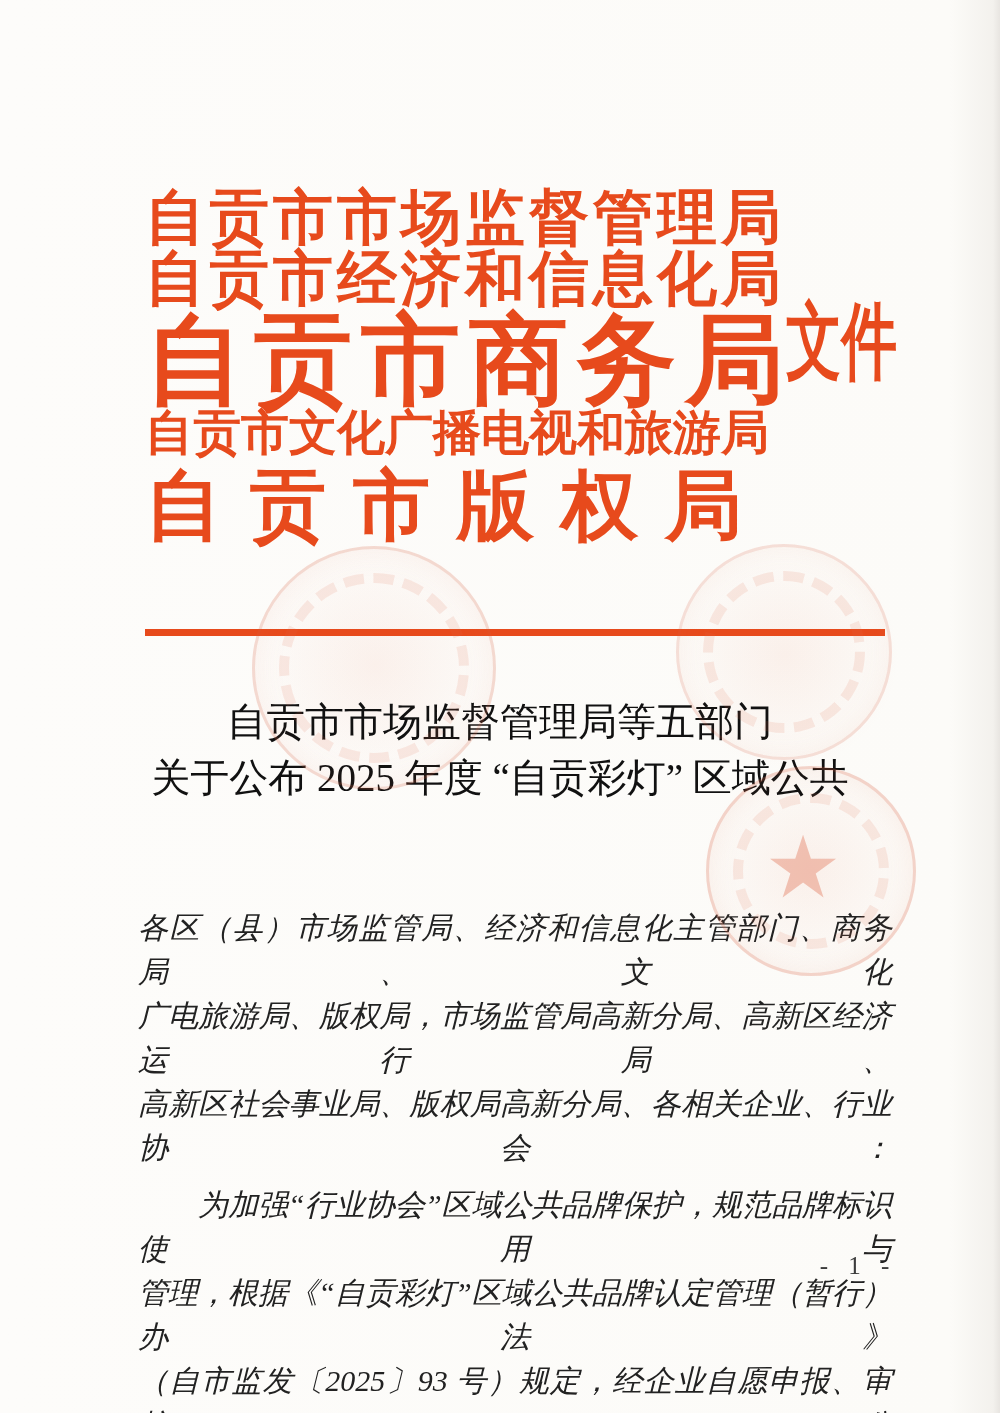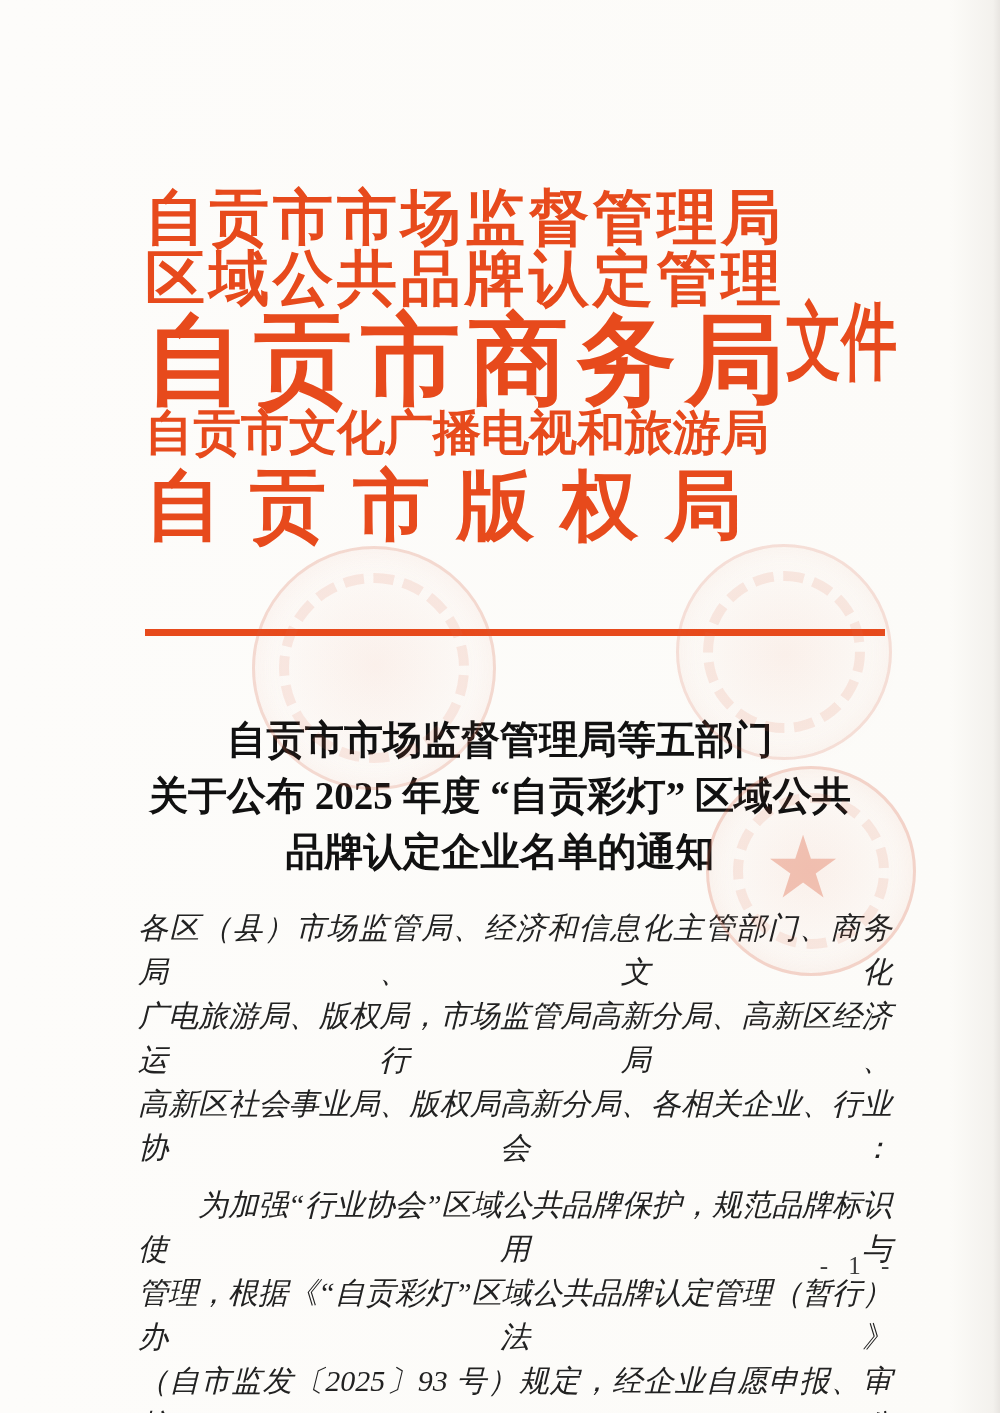--- a/index.html
+++ b/index.html
@@ -36,22 +36,22 @@
     position:absolute;top:586px;left:145px;width:770px;
     text-align:center;font-size:29px;letter-spacing:3px;
     color:#242424;z-index:1;white-space:nowrap;
   }
   .red-rule{
     position:absolute;top:629px;left:145px;width:740px;height:7px;
     background:var(--red,#e2390f);z-index:1;
   }
   
   .doc-title{
-    position:absolute;top:712px;left:0;width:1000px;
-    text-align:center;font-weight:700;color:#111;z-index:1;
+    position:absolute;top:694px;left:0;width:1000px;
+    text-align:center;font-weight:400;color:#111;z-index:1;
   }
   .title-line{font-size:39px;line-height:56px;white-space:nowrap;}
   
   .body-text{
     position:absolute;top:906px;left:138px;width:754px;z-index:1;
     color:#222;
   }
   .body-line{
     font-size:30px;line-height:44px;
     text-align:justify;text-align-last:justify;
@@ -108,34 +108,33 @@
 <body>
 
 <div class="page">
 
   <div class="seal-smudge smudge-1"></div>
   <div class="seal-smudge smudge-2"></div>
   <div class="seal-smudge smudge-3"></div>
 
   <div class="letterhead">
     <div class="agency-line agency-1">自贡市市场监督管理局</div>
-    <div class="agency-line agency-2">区域公共品牌认定管理</div>
+    <div class="agency-line agency-2">自贡市经济和信息化局</div>
     <div class="agency-line agency-3">自贡市商务局</div>
     <div class="agency-line agency-4">自贡市文化广播电视和旅游局</div>
     <div class="agency-line agency-5">自贡市版权局</div>
   </div>
   <div class="file-label">文件</div>
 
 
   <div class="red-rule"></div>
 
   <div class="doc-title">
     <div class="title-line">自贡市市场监督管理局等五部门</div>
     <div class="title-line">关于公布 2025 年度 “自贡彩灯” 区域公共</div>
-    <div class="title-line">品牌认定企业名单的通知</div>
   </div>
 
   <div class="body-text">
     <div class="body-line">各区（县）市场监管局、经济和信息化主管部门、商务局、文化</div>
     <div class="body-line">广电旅游局、版权局，市场监管局高新分局、高新区经济运行局、</div>
     <div class="body-line">高新区社会事业局、版权局高新分局、各相关企业、行业协会：</div>
     <div class="body-line para-2 indent-first">为加强“行业协会”区域公共品牌保护，规范品牌标识使用与</div>
     <div class="body-line">管理，根据《“自贡彩灯”区域公共品牌认定管理（暂行）办法》</div>
     <div class="body-line">（自市监发〔2025〕93 号）规定，经企业自愿申报、审核、公</div>
 

